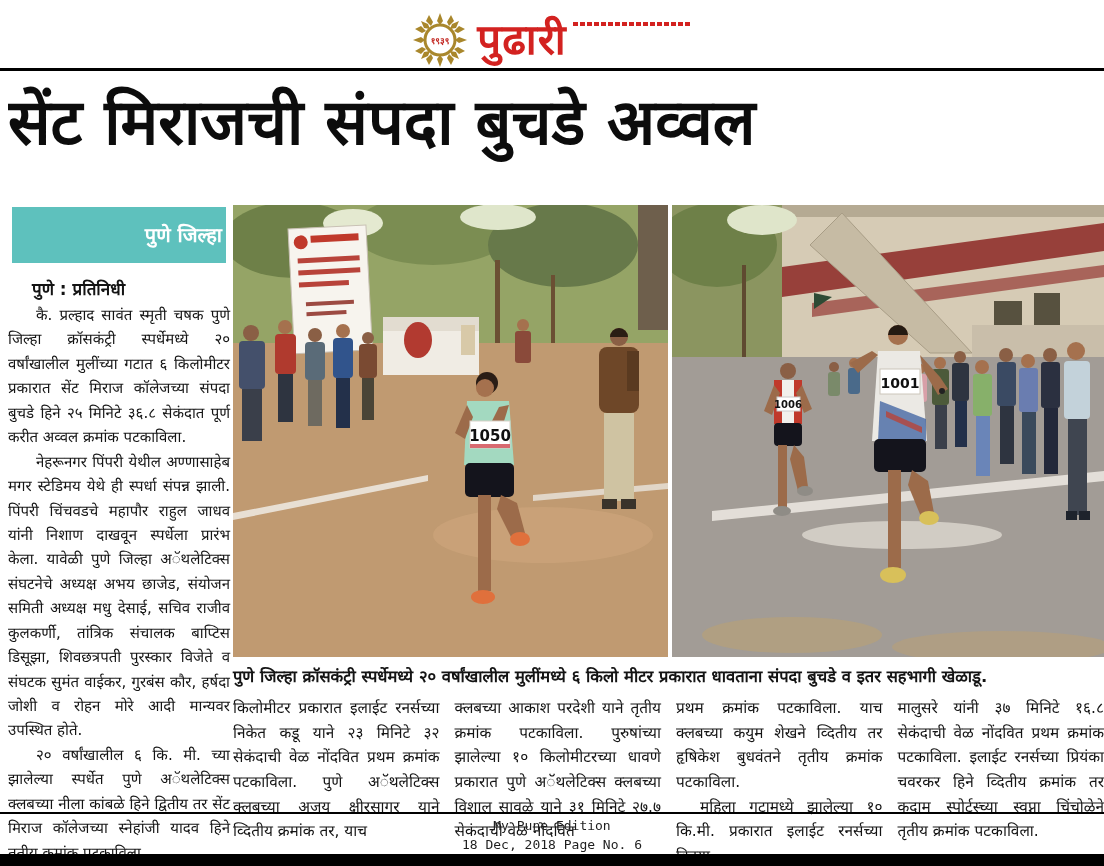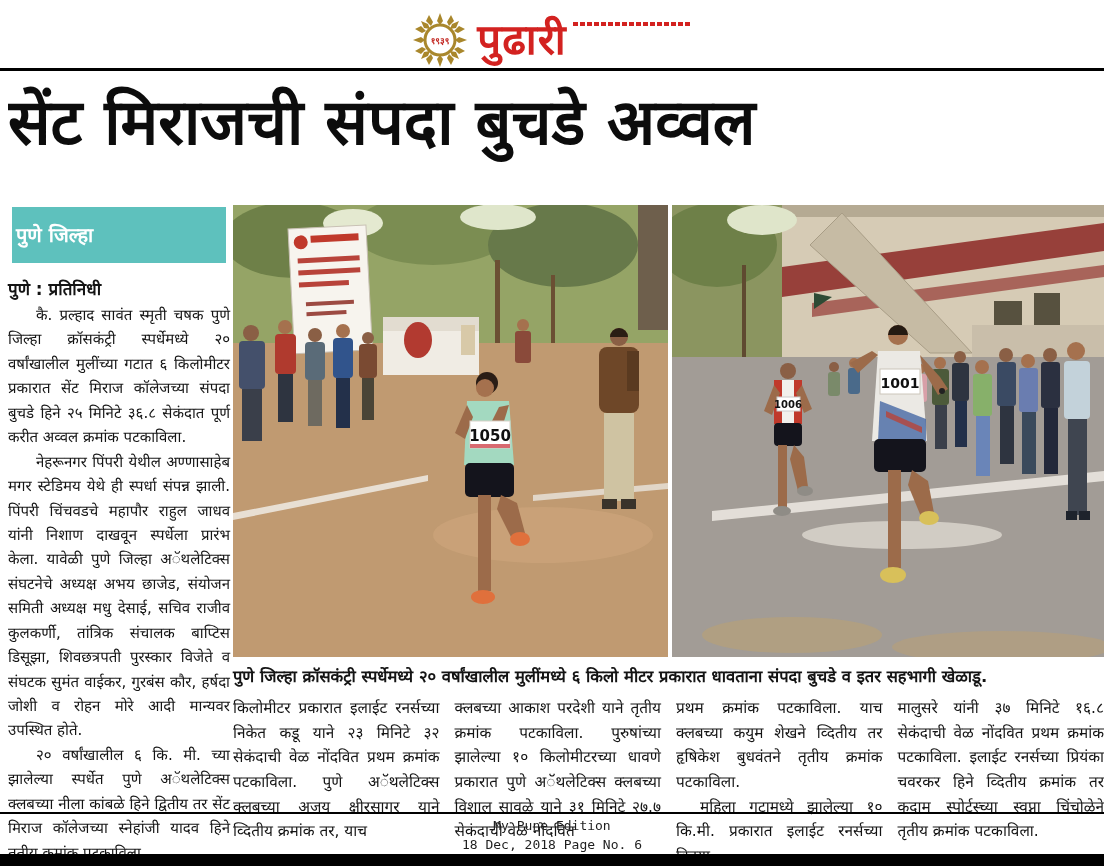--- a/index.html
+++ b/index.html
@@ -19,23 +19,23 @@
   .logo-tagline { margin-top:3px; margin-left:6px; width:118px; height:4px;
     background:repeating-linear-gradient(90deg,#d32220 0 5px,#ffffff 5px 7px); }
   .rule-top { position:absolute; top:68px; left:0; width:1104px; height:3px; background:#000; }
   
   .headline { position:absolute; top:74px; left:8px; width:1090px; height:118px;
     font-size:63px; font-weight:bold; color:#0c0c0c; line-height:1.55;
     white-space:nowrap; overflow:hidden; letter-spacing:0px; }
   
   .left-col { position:absolute; left:8px; top:205px; width:222px; }
   .kicker { margin:2px 4px 14px 4px; background:#5ec1bd; color:#ffffff;
-    text-align:left; font-weight:bold; font-size:20px; line-height:1.5;
+    text-align:right; font-weight:bold; font-size:20px; line-height:1.5;
     padding:13px 4px; }
-  .byline { font-weight:bold; font-size:17px; margin-bottom:3px; }
+  .byline { font-weight:bold; font-size:17px; margin-bottom:3px;margin-left:24px; }
   .left-col p.body { font-size:15px; line-height:1.63; text-align:justify;
     text-indent:28px; }
   
   .photo { position:absolute; top:205px; height:452px; background:#c9c9c9; }
   .photo svg { display:block; width:100%; height:100%; }
   #photo-left  { left:233px; width:435px; }
   #photo-right { left:672px; width:432px; }
   .caption { position:absolute; left:233px; top:664px; width:871px;
     font-weight:bold; font-size:16.5px; }
   

